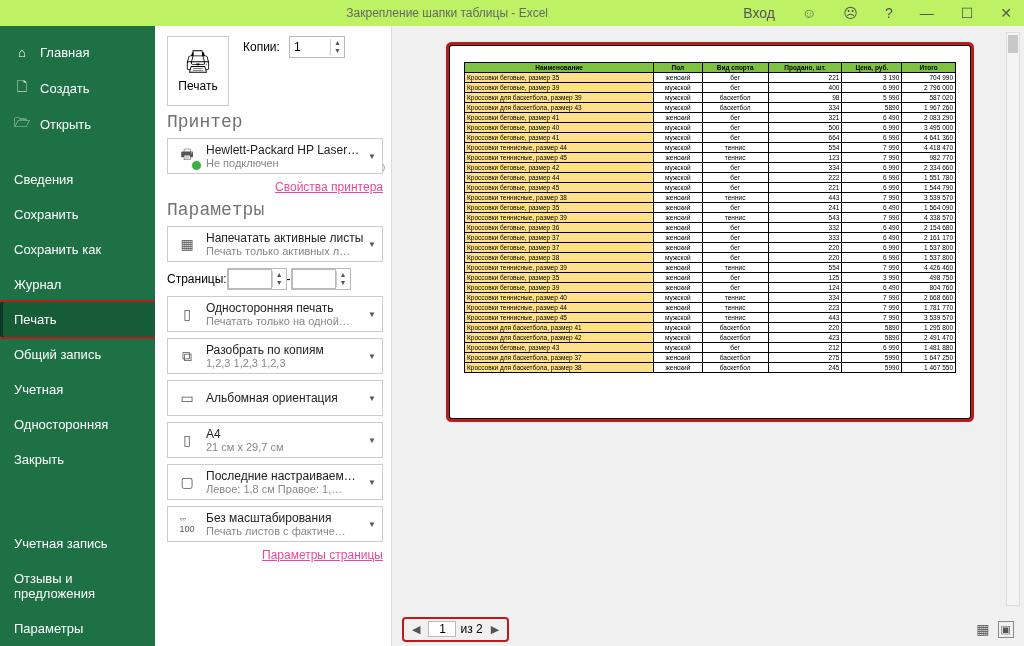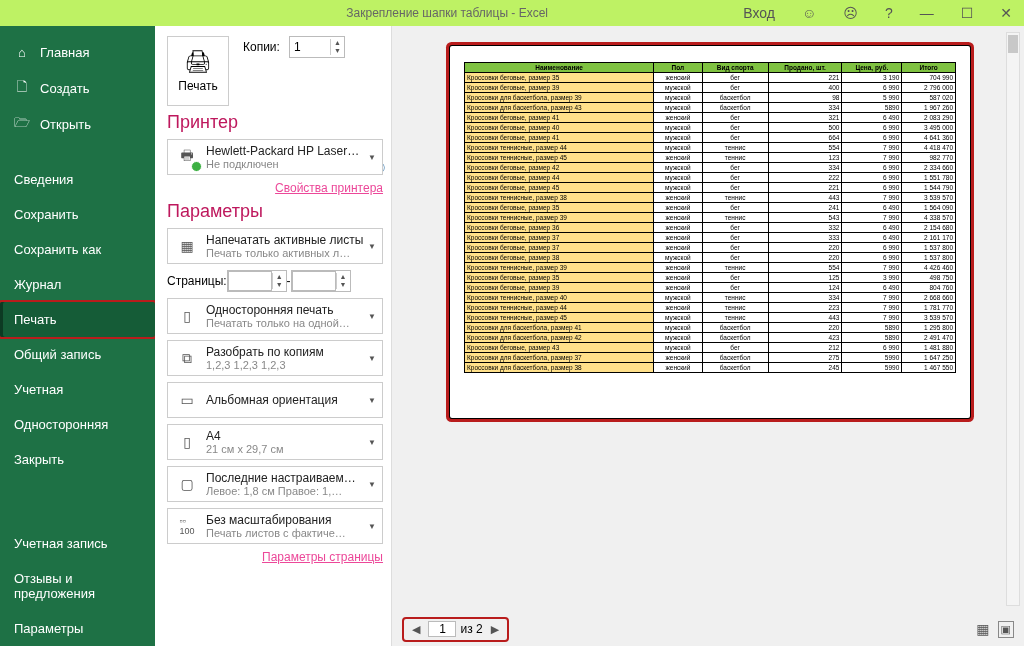--- a/index.html
+++ b/index.html
@@ -11,21 +11,21 @@
   .main { display: flex; height: 620px; }
   .sidebar { width: 155px; background: #1e7145; color: #fff; display: flex; flex-direction: column; padding-top: 8px; }
   .side-item { display: flex; align-items: center; gap: 10px; padding: 10px 14px; font-size: 13px; cursor: pointer; }
   .side-item .ico { width: 16px; height: 16px; display: inline-flex; align-items: center; justify-content: center; }
   .side-item.sel { background: #155c37; box-shadow: inset 3px 0 0 #0d3a23, 0 0 0 2px #b91c1c; border-radius:2px;}
   .side-label { flex:1; }
   .side-divider { height: 20px; }
   .side-bottom { margin-top: auto; padding-bottom: 0;}
   .content { flex: 1; background: #fff; display: flex; position: relative; }
   .panel { width: 236px; padding: 10px 8px 10px 12px; position: relative; }
-  .panel h2 { font-size: 18px; font-weight: 400; color: #be185d; margin: 6px 0 6px; }
+  .panel h2 { font-size: 18px; font-weight: 400; color: #737373; margin: 6px 0 6px; font-family: Liberation Mono, monospace; }
   .print-btn { width: 62px; height: 70px; border: 1px solid #ccc; display:flex; flex-direction:column; align-items:center; justify-content:center; gap:4px; cursor:pointer;}
   .print-btn .pi { font-size:22px;}
   .copies-row { display:flex; align-items:center; gap:9px; margin-bottom:20px;}
   .copies-row label { font-size:12px;}
   .spin { display:flex; align-items:center; border:1px solid #bbb; height:22px; }
   .spin input { border:none; width:40px; padding:2px 4px; font-size:12px; outline:none;}
   .spin-btns { display:flex; flex-direction:column; border-left:1px solid #ccc;}
   .spin-btns span { font-size:7px; line-height:8px; padding:0 3px; color:#555; cursor:pointer;}
   .option-box { border:1px solid #ccc; display:flex; align-items:center; padding:4px 6px; margin-bottom:6px; cursor:pointer; position:relative; background:#fff;}
   .option-box .obi { width:26px; height:26px; display:flex; align-items:center; justify-content:center; margin-right:6px; color:#555; font-size:14px;}

